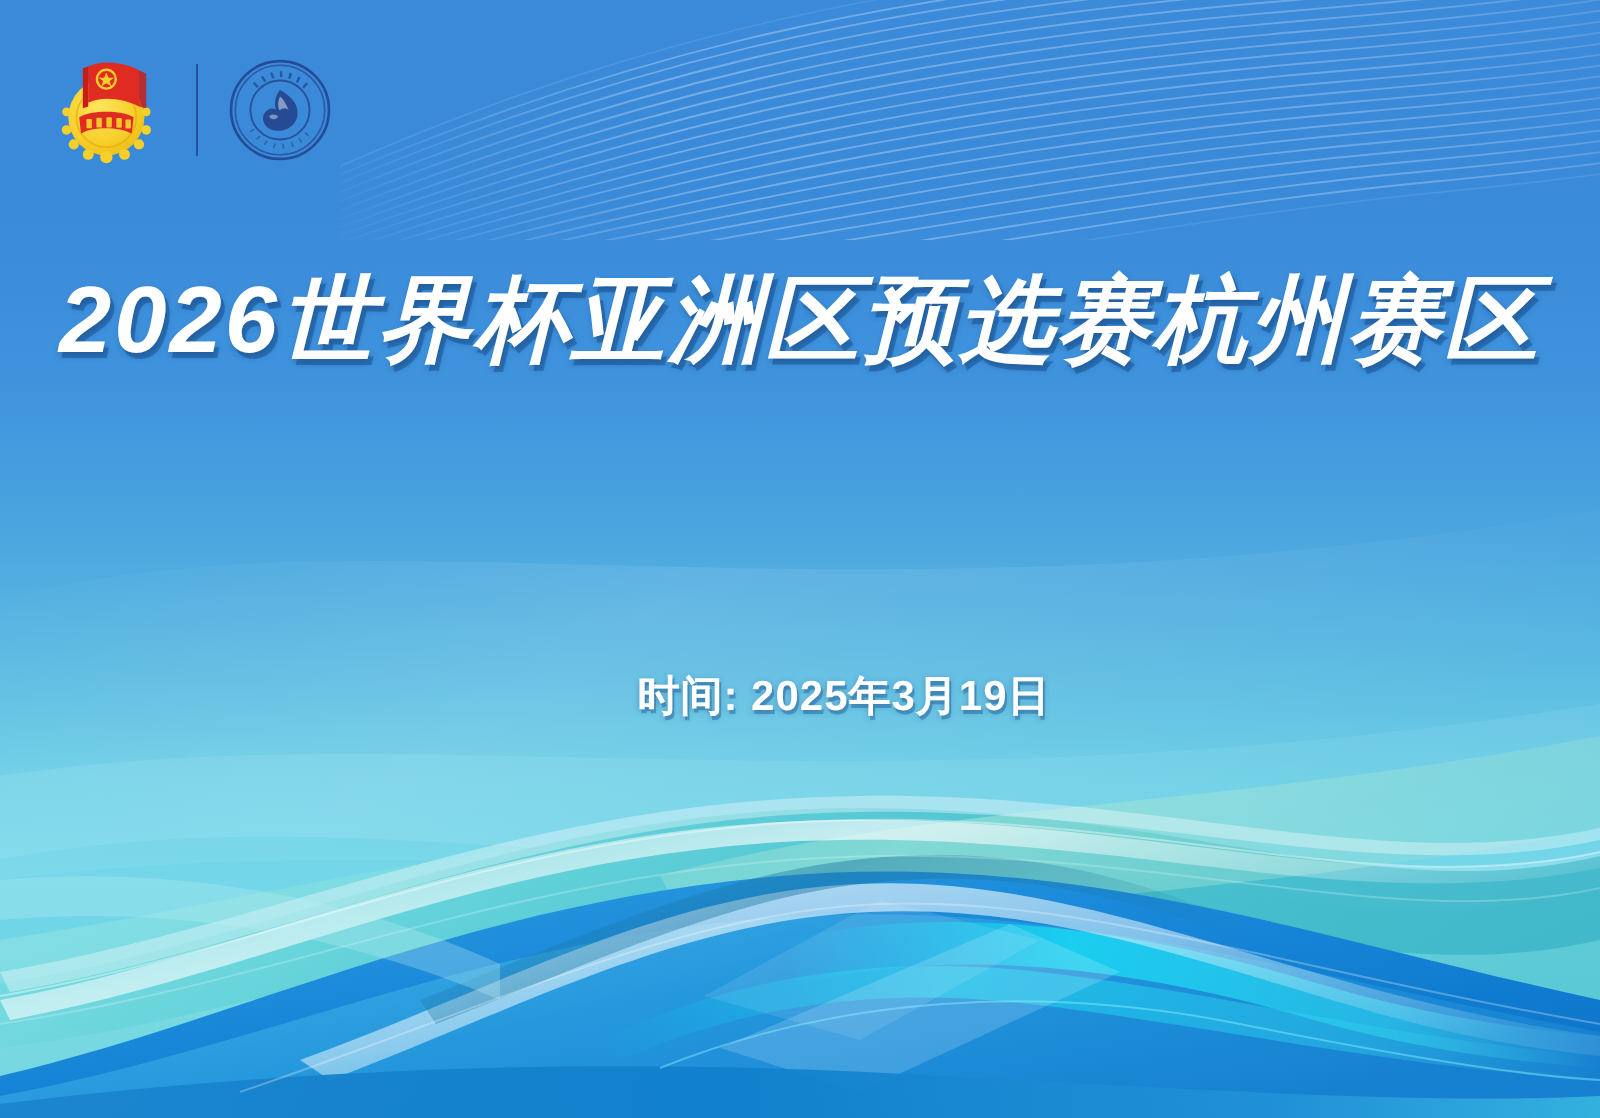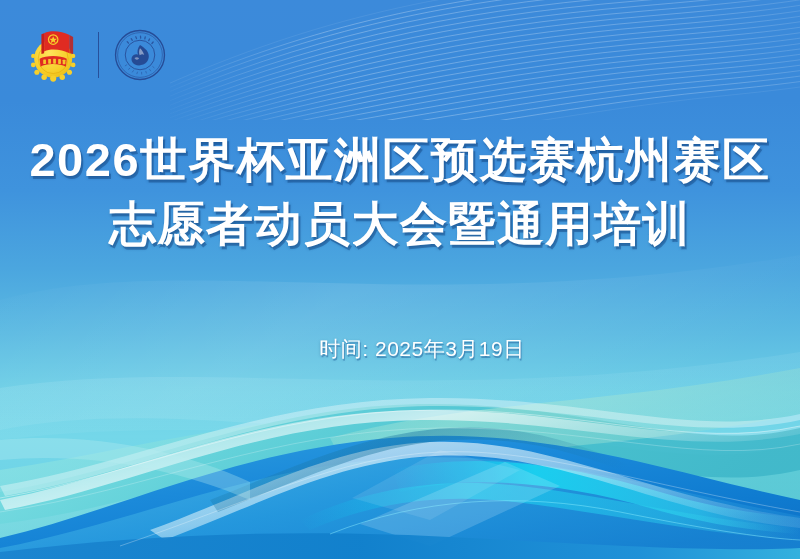--- a/index.html
+++ b/index.html
@@ -72,35 +72,36 @@
     display: block;
     color: #ffffff;
     font-weight: 900;
     font-size: 47px;
     line-height: 64px;
     letter-spacing: 1.5px;
     text-shadow:
        2px 3px 0px rgba(21,74,136,.45),
        1px 2px 3px rgba(17,60,115,.40);
     white-space: nowrap;
+    font-style: italic;
   }
 
   
   .info-block {
     position: absolute;
     left: 0;
     right: 0;
     top: 334px;
     text-align: center;
     z-index: 5;
   }
   .info-line {
     display: block;
     color: #ffffff;
-    font-weight: 400;
+    font-weight: 700;
     font-size: 21px;
     line-height: 30px;
     letter-spacing: .5px;
     text-shadow:
        1px 2px 0px rgba(26,86,150,.40),
        0px 1px 3px rgba(17,60,115,.35);
     white-space: nowrap;
     margin-left: 44px;
   }
 </style>
@@ -354,20 +355,19 @@
                  C43.4,36.6 43.2,30.6 39.8,26.4 C37.4,23.4 34.6,21.4 32,20 Z" fill="#24458F" opacity=".92"></path>
         <path d="M32,24 C30.6,27 30.6,29.8 31.6,32.2 C33.8,30.6 35.6,30.6 37,32
                  C35.4,27.8 33.8,25.4 32,24 Z" fill="#ffffff" opacity=".45"></path>
         <path d="M25.5,35.6 C27.4,34.2 29.6,34.4 31,36 C29,38 26.8,38.2 25.5,35.6 Z" fill="#ffffff" opacity=".4"></path>
       </svg>
     </span>
   </div>
 
   <div class="title-block">
     <span class="title-line">2026世界杯亚洲区预选赛杭州赛区</span>
-    <span class="title-line">志愿者动员大会暨通用培训</span>
   </div>
 
   <div class="info-block">
     <span class="info-line">时间: 2025年3月19日</span>
   </div>
 
 </div>
 
 </body></html>

